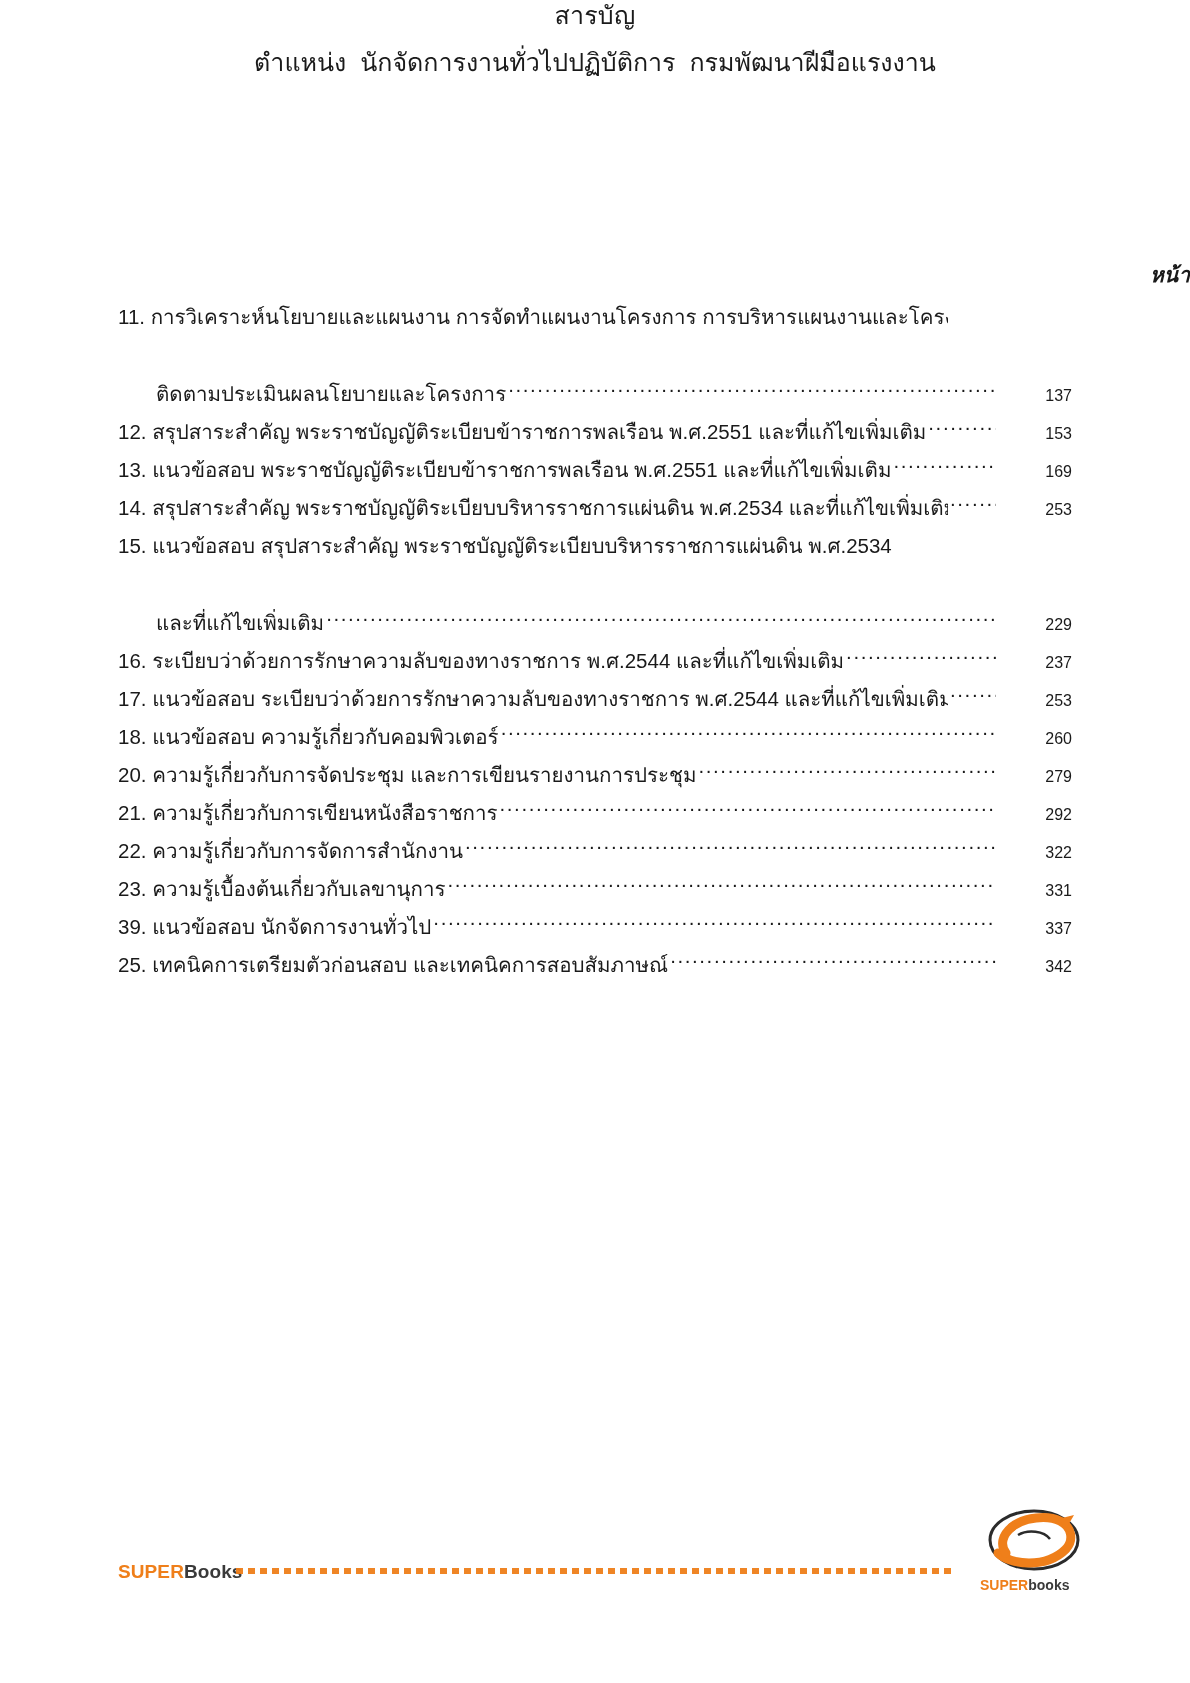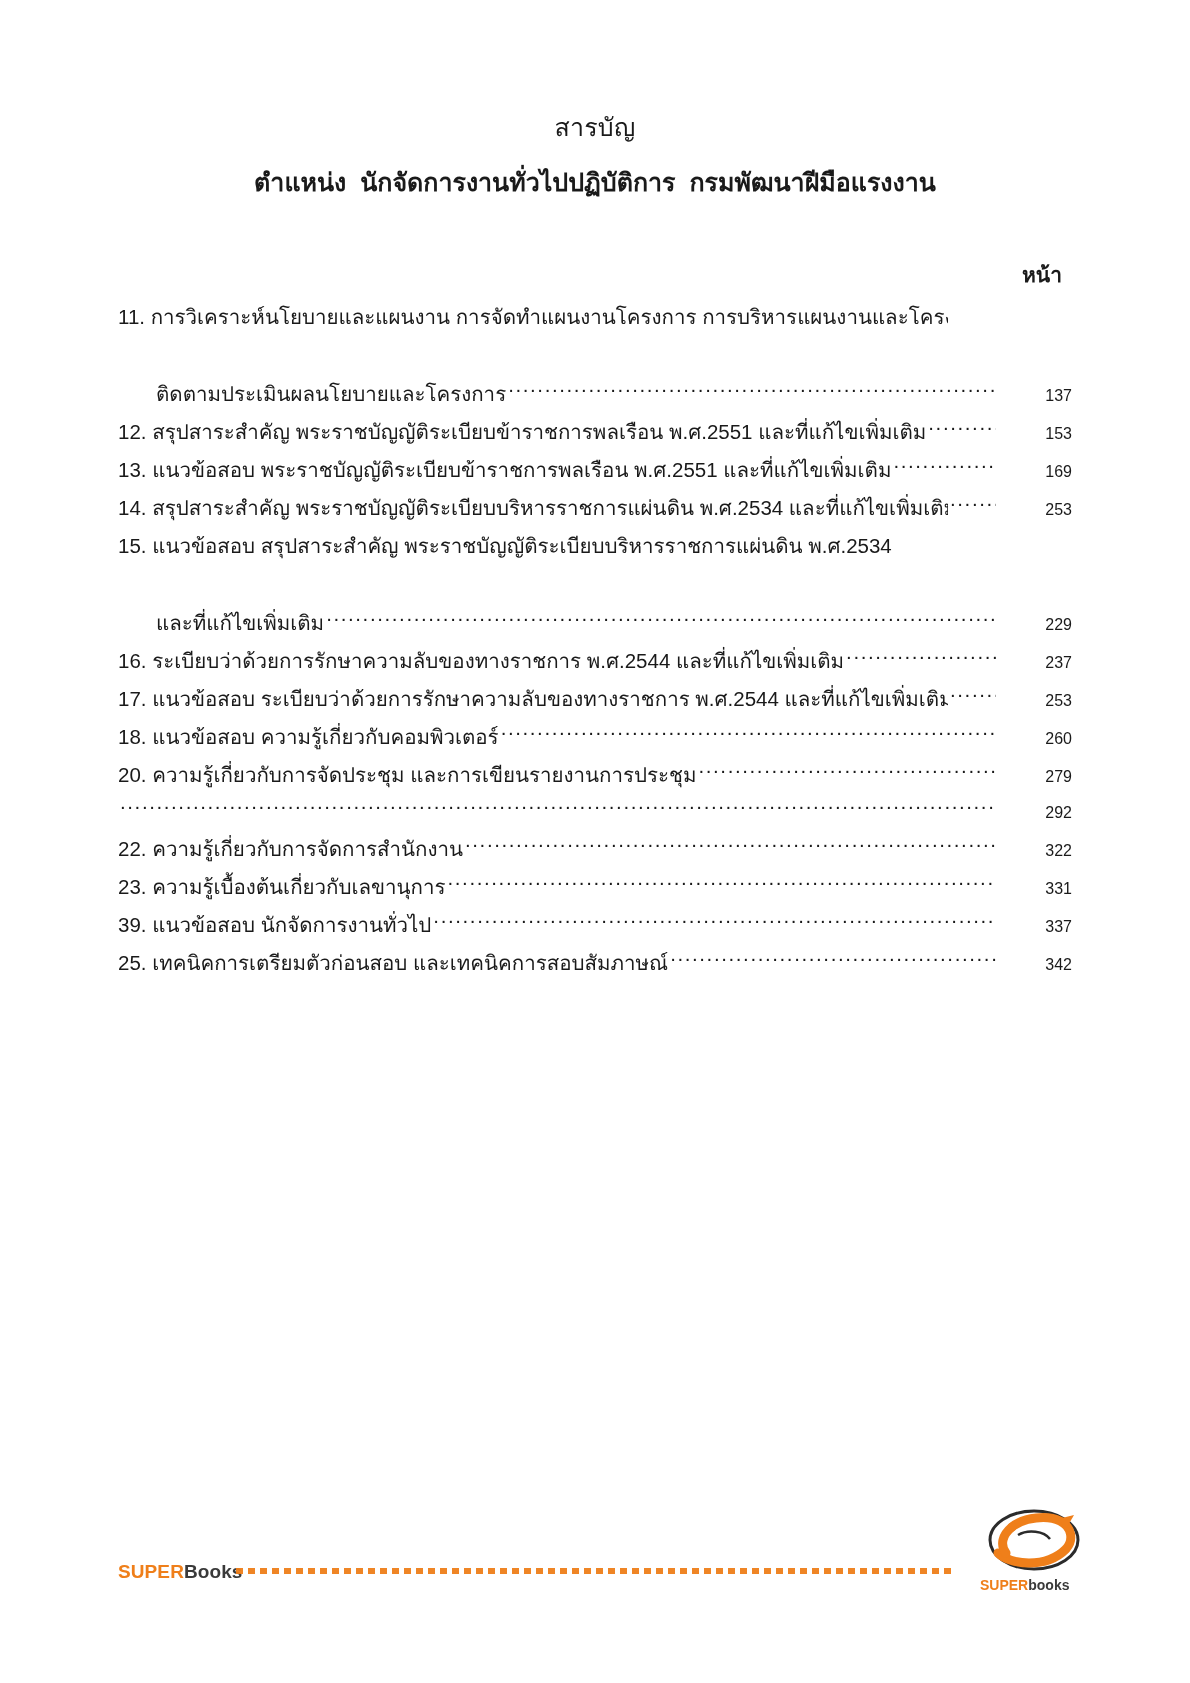--- a/index.html
+++ b/index.html
@@ -20,43 +20,42 @@
     position: absolute;
     inset: 0;
     padding: 0;
   }
 
   
   .doc-title {
     text-align: center;
     font-size: 25px;
     line-height: 1.25;
-    margin-top: 112px;
     font-weight: 400;
     letter-spacing: .2px;
   }
   .doc-subtitle {
     text-align: center;
     font-size: 25px;
     line-height: 1.25;
-    margin-top: 24px;
-    font-weight: 700;
+    margin-top: 16px;
+    font-weight: 400;
     white-space: pre;
   }
 
   
   .page-col-head {
     position: absolute;
     top: 258px;
     left: 0;
     right: 0;
-    padding-right: 128px;
     text-align: right;
     font-size: 21px;
     font-weight: 700;
+    font-style: italic;
   }
 
   
   .toc {
     position: absolute;
     top: 300px;
     left: 118px;
     width: 954px;
   }
 
@@ -272,20 +271,21 @@
     <div class="toc-entry">
       <div class="toc-line">
         <span class="toc-text">20. ความรู้เกี่ยวกับการจัดประชุม และการเขียนรายงานการประชุม</span>
         <span class="leader"></span>
         <span class="toc-page">279</span>
       </div>
     </div>
 
     <div class="toc-entry">
       <div class="toc-line">
+        <span class="toc-text">21. ความรู้เกี่ยวกับการเขียนหนังสือราชการ</span>
         <span class="leader"></span>
         <span class="toc-page">292</span>
       </div>
     </div>
 
     <div class="toc-entry">
       <div class="toc-line">
         <span class="toc-text">22. ความรู้เกี่ยวกับการจัดการสำนักงาน</span>
         <span class="leader"></span>
         <span class="toc-page">322</span>

